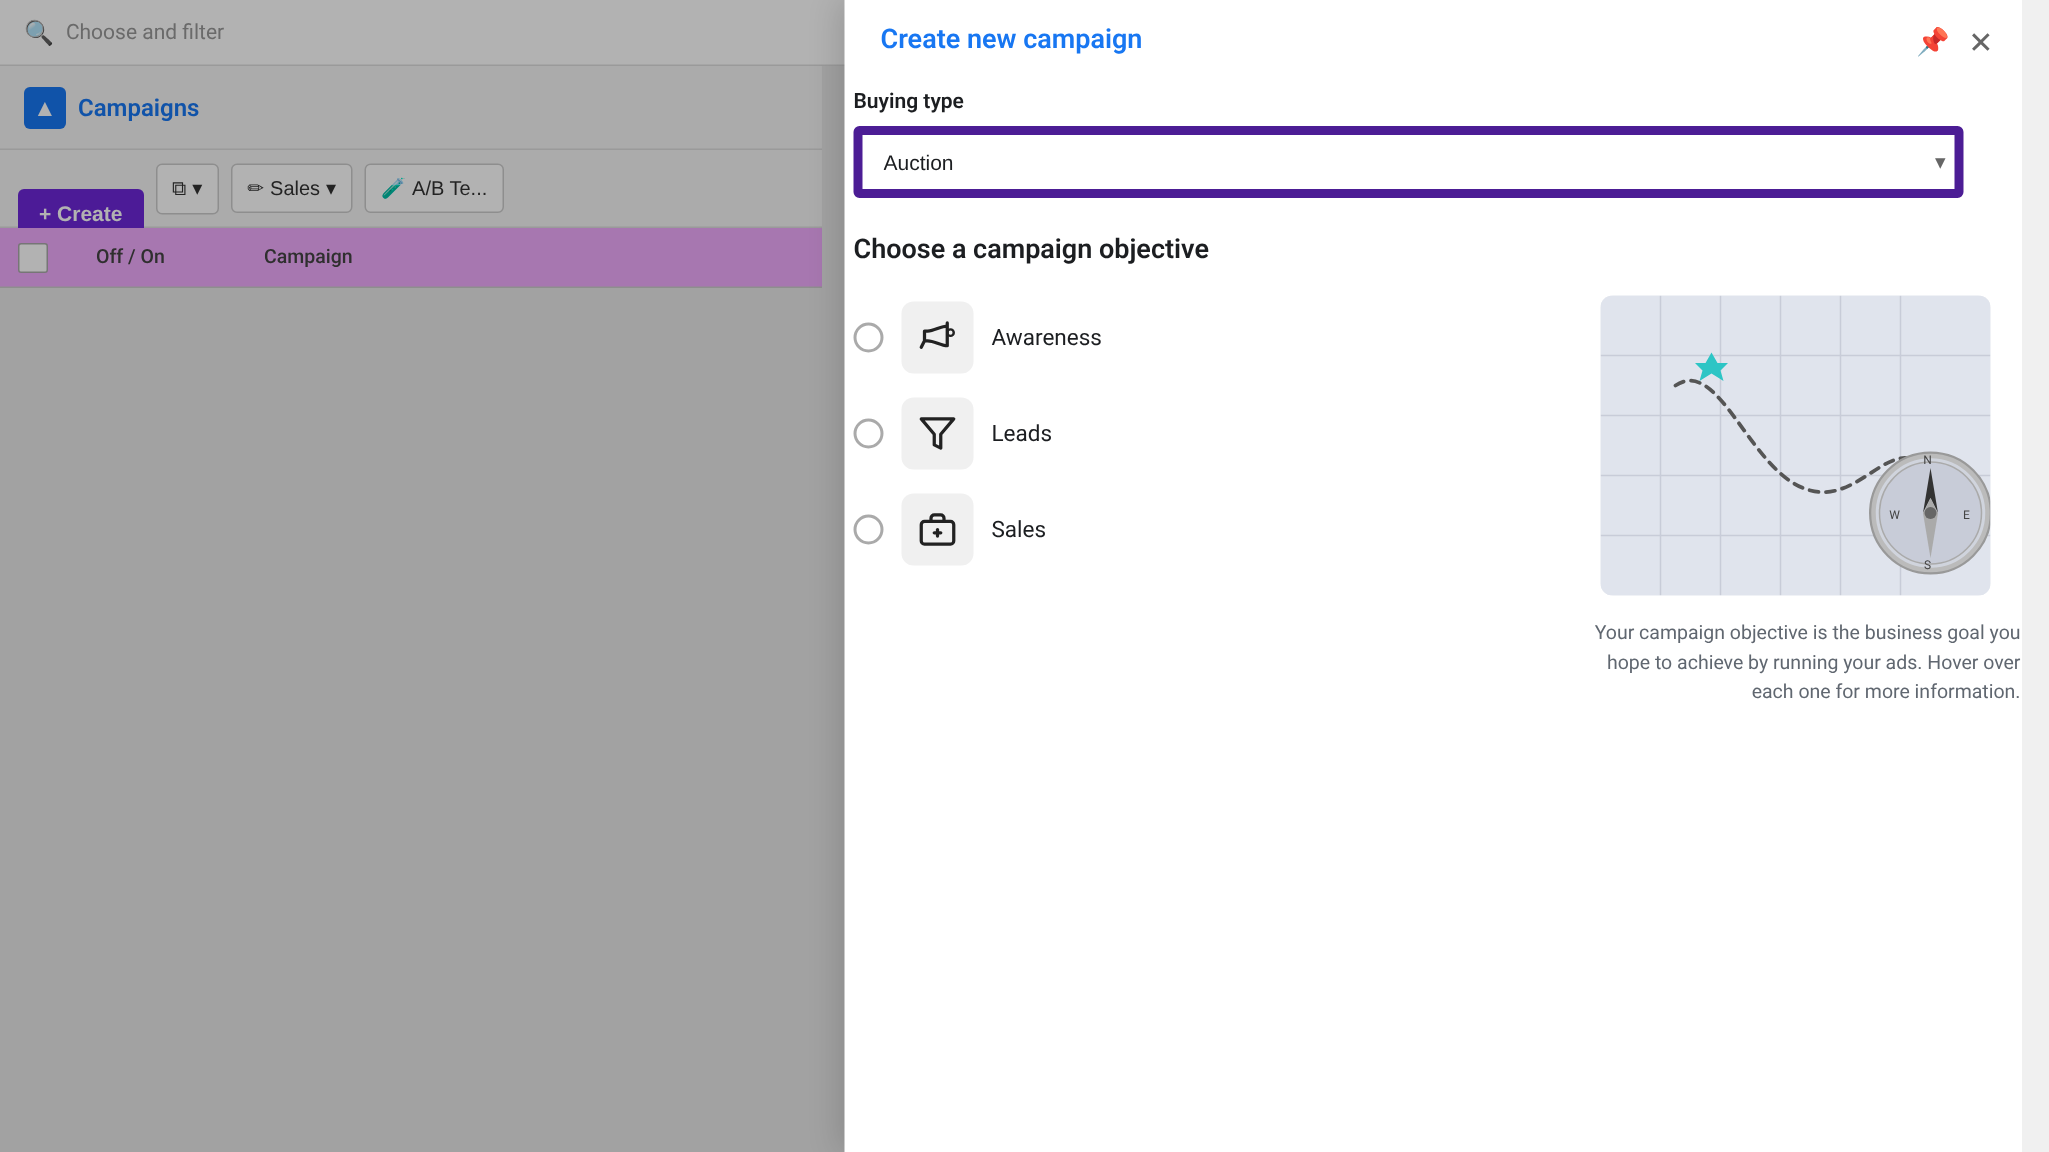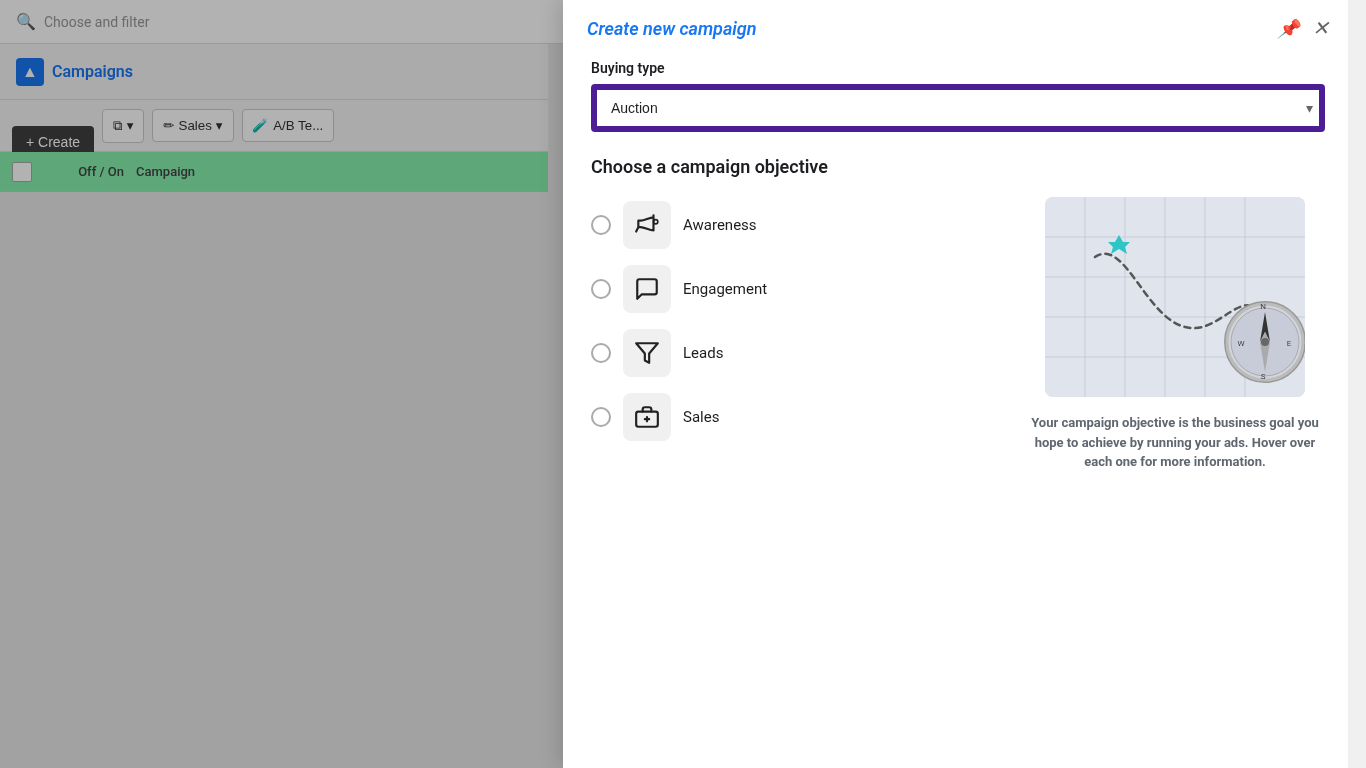--- a/index.html
+++ b/index.html
@@ -78,27 +78,27 @@
       height: 52px;
       background: #f5f5f5;
       border-bottom: 1px solid #ddd;
       display: flex;
       align-items: center;
       padding: 0 12px;
       gap: 8px;
     }
 
     .btn-create {
-      background: #404040;
+      background: #6d28d9;
       color: white;
       border: none;
       border-radius: 4px;
       padding: 8px 14px;
       font-size: 14px;
-      font-weight: 400;
+      font-weight: 700;
       cursor: pointer;
       display: flex;
       align-items: center;
       gap: 4px;
       margin-top: 32px;
     }
 
     .btn-duplicate {
       background: white;
       border: 1px solid #ccc;
@@ -133,27 +133,26 @@
       align-items: center;
       gap: 4px;
       color: #333;
     }
 
     .table-header {
       position: absolute;
       top: 152px; left: 0;
       width: 548px;
       height: 40px;
-      background: #86efac;
+      background: #f0abfc;
       border-bottom: 1px solid #ccc;
       display: flex;
       align-items: center;
       padding: 0 12px;
-      gap: 12px;
-      text-align: right;
+      gap: 32px;
     }
 
     .th-checkbox {
       width: 20px; height: 20px;
       border: 1px solid #aaa;
       background: white;
       border-radius: 2px;
     }
 
     .th-off-on {
@@ -184,25 +183,24 @@
       width: 790px;
       height: 768px;
       background: #fff;
       box-shadow: -4px 0 20px rgba(0,0,0,0.15);
       display: flex;
       flex-direction: column;
     }
 
     .modal-header {
       display: flex;
-      align-items: center;
+      align-items: flex-start;
       justify-content: space-between;
       padding: 16px 24px 0 24px;
       border-bottom: none;
-      font-style: italic;
     }
 
     .modal-title {
       color: #1877f2;
       font-size: 18px;
       font-weight: 600;
     }
 
     .modal-header-actions {
       display: flex;
@@ -217,21 +215,21 @@
     }
 
     .close-icon {
       color: #666;
       font-size: 20px;
       cursor: pointer;
       font-weight: 300;
     }
 
     .modal-body {
-      padding: 20px 28px;
+      padding: 20px 6px;
       overflow-y: auto;
       flex: 1;
     }
 
     .buying-type-section {
       margin-bottom: 24px;
     }
 
     .section-label {
       font-size: 14px;
@@ -340,22 +338,21 @@
     
     .illustration-svg {
       width: 100%;
       height: 100%;
     }
 
     .objective-desc {
       font-size: 13px;
       color: #606770;
       line-height: 1.5;
-      text-align: center;
-      font-weight: bold;
+      text-align: right;
     }
 
     
     .right-edge-panel {
       position: absolute;
       top: 0;
       right: 0;
       width: 18px;
       height: 100%;
       background: #f0f0f0;
@@ -437,29 +434,20 @@
             <div class="objective-icon-box">
               <svg width="26" height="26" viewBox="0 0 24 24" fill="none" xmlns="http://www.w3.org/2000/svg">
                 <path d="M18 3v2m0 0c-4 0-8 3-12 3H4v6h2c4 0 8 3 12 3V5zM4 14l-2 4" stroke="#222" stroke-width="2" stroke-linecap="round" stroke-linejoin="round"></path>
                 <circle cx="20" cy="9" r="2" stroke="#222" stroke-width="1.5"></circle>
               </svg>
             </div>
             <span class="objective-label">Awareness</span>
           </div>
 
 
-          <div class="objective-item">
-            <div class="radio-btn"></div>
-            <div class="objective-icon-box">
-              <svg width="26" height="26" viewBox="0 0 24 24" fill="none" xmlns="http://www.w3.org/2000/svg">
-                <path d="M21 15a2 2 0 01-2 2H7l-4 4V5a2 2 0 012-2h14a2 2 0 012 2z" stroke="#222" stroke-width="2" stroke-linecap="round" stroke-linejoin="round"></path>
-              </svg>
-            </div>
-            <span class="objective-label">Engagement</span>
-          </div>
 
           <div class="objective-item">
             <div class="radio-btn"></div>
             <div class="objective-icon-box">
               <svg width="26" height="26" viewBox="0 0 24 24" fill="none" xmlns="http://www.w3.org/2000/svg">
                 <polygon points="22,3 2,3 10,12.46 10,19 14,21 14,12.46" stroke="#222" stroke-width="2" stroke-linecap="round" stroke-linejoin="round" fill="none"></polygon>
               </svg>
             </div>
             <span class="objective-label">Leads</span>
           </div>

